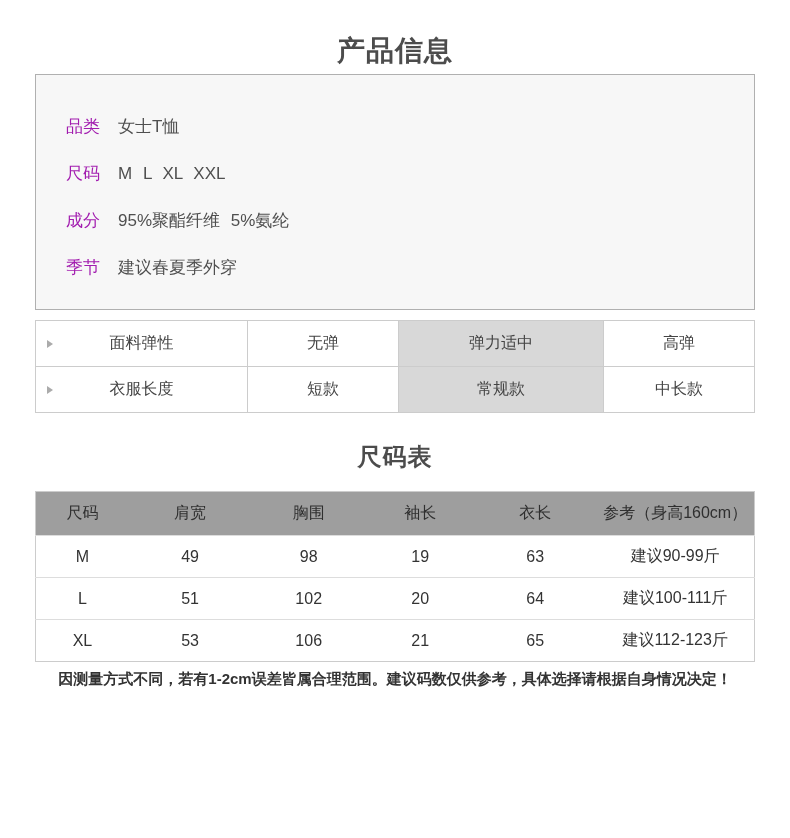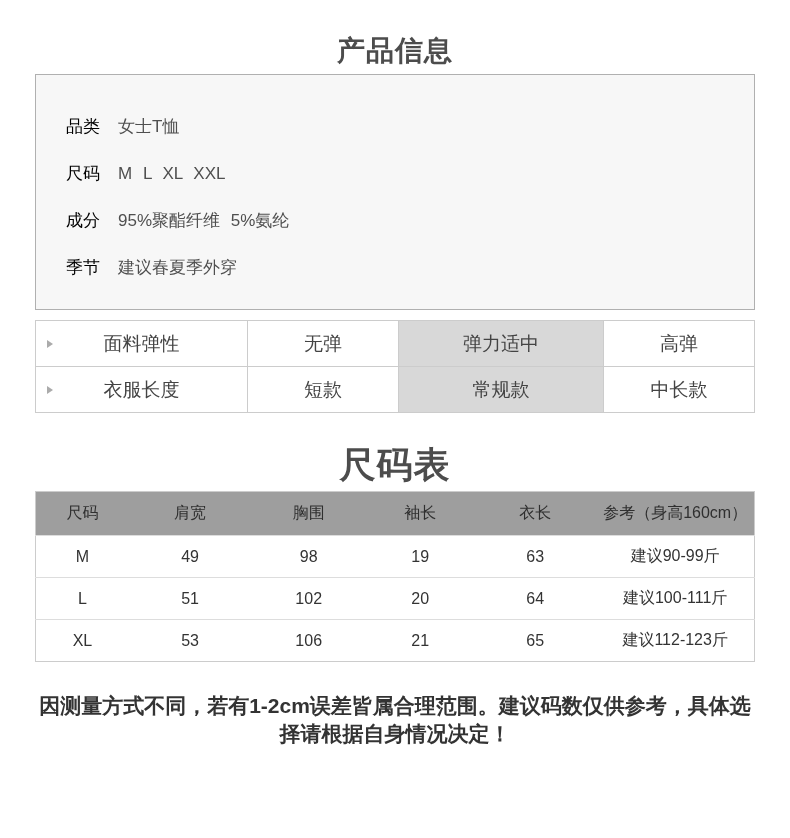--- a/index.html
+++ b/index.html
@@ -25,68 +25,68 @@
     letter-spacing:1px;height:58px;
   }
   
   .info-box{
     margin-top:16px;height:236px;
     background:var(--info-box-bg);
     border:1px solid var(--info-box-border);
     padding-top:28px;
   }
   .info-row{height:47px;display:flex;align-items:center;padding-left:30px;font-size:17px;}
-  .info-label{color:#000000;width:52px;flex:none;}
+  .info-label{color:#a21caf;width:52px;flex:none;}
   .info-value{color:#4f4f4f;word-spacing:6px;}
   
   table{border-collapse:collapse;width:720px;table-layout:fixed;}
   .attr-table{margin-top:10px;}
   .attr-table td{
     border:1px solid var(--table-border);
     height:46px;text-align:center;vertical-align:middle;
-    font-size:19px;color:var(--text-dark);background:#ffffff;
+    font-size:16px;color:var(--text-dark);background:#ffffff;
   }
   .attr-table td.hl{background:var(--highlight-cell);}
   .attr-table .c1{width:29.5%;position:relative;}
   .attr-table .c2{width:21%;margin-top:38px;}
   .attr-table .c3{width:28.5%;}
   .attr-table .c4{width:21%;}
   .tri{
     position:absolute;left:11px;top:50%;margin-top:-4px;
     width:0;height:0;display:block;
     border-top:4px solid transparent;
     border-bottom:4px solid transparent;
     border-left:6px solid #ababab;
   }
   
   .size-title{
     margin-top:18px;text-align:center;height:58px;
-    font-size:36px;font-weight:bold;color:var(--text-title);
+    font-size:24px;font-weight:bold;color:var(--text-title);
     letter-spacing:1px;padding-top:10px;
   }
   .size-table{margin-top:2px;border:1px solid var(--table-border);}
   .size-table th{
     background:var(--table-header-bg);
     height:44px;font-size:16px;font-weight:normal;color:#2f2f2f;
     text-align:center;vertical-align:middle;
   }
   .size-table td{
     height:42px;font-size:16px;color:#333333;background:#ffffff;
     text-align:center;vertical-align:middle;
     border-top:1px solid #dddddd;
   }
   .size-table .w1{width:13%;}
   .size-table .w2{width:17%;}
   .size-table .w3{width:16%;}
   .size-table .w4{width:15%;}
   .size-table .w5{width:17%;}
   .size-table .w6{width:22%;}
   .footer-note{
-    margin-top:30px;text-align:center;
-    font-size:21px;font-weight:bold;color:#333333;
+    margin-top:8px;text-align:center;
+    font-size:15px;font-weight:bold;color:#333333;
   }
 </style>
 </head>
 <body>
 
 <div class="wrap">
 
   <div class="big-title">产品信息</div>
 
   <div class="info-box">

